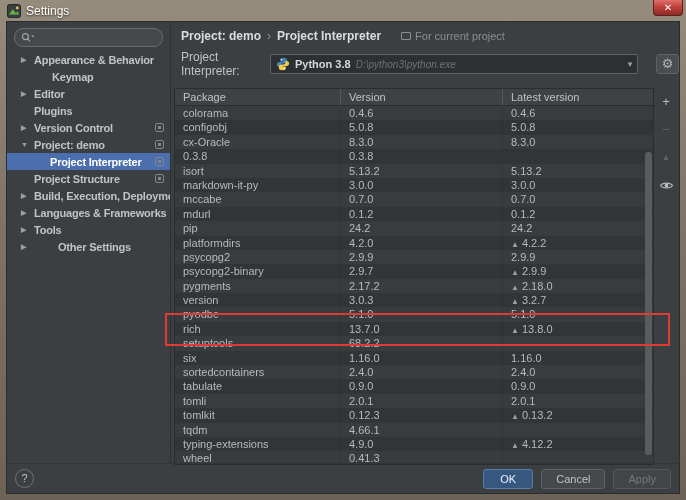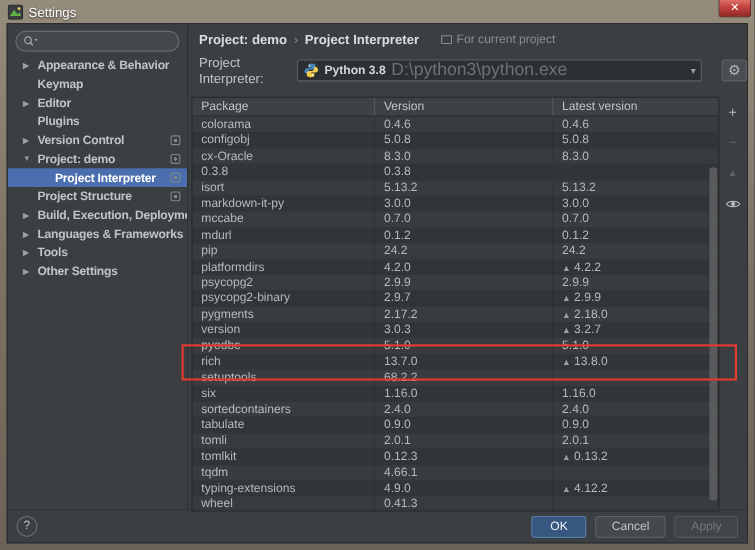--- a/index.html
+++ b/index.html
@@ -41,21 +41,21 @@
   .breadcrumb-row { position:absolute; left:9px; top:7px; display:flex; align-items:center; gap:6px; }
   .crumb { font-size:12px; font-weight:700; color:#dadee2; }
   .crumb-sep { color:#8a8e91; font-size:12px; }
   .context { display:flex; align-items:center; gap:4px; margin-left:14px; color:#8a8e91; font-size:11px; }
   .context-icon { width:10px; height:8px; border:1px solid #8a8e91; border-radius:1px; display:inline-block; }
   .interp-row { position:absolute; left:9px; top:32px; right:0; height:20px; display:flex; align-items:center;gap:12px; }
   .interp-label { font-size:12px; color:#bfc3c6; width:77px; flex:none; }
   .combo { width:392px; height:20px; background:#2d3032; border:1px solid #5e6264; border-radius:2px;
     display:flex; align-items:center; padding:0 5px; cursor:pointer; }
   .combo-name { font-size:11px; font-weight:700; color:#d4d8db; margin-left:5px; }
-  .combo-path { font-size:16px; color:#6e7276; margin-left:5px; flex:1; overflow:hidden; white-space:nowrap; }
+  .combo-path { font-size:10px; color:#6e7276; margin-left:5px; flex:1; overflow:hidden; white-space:nowrap;font-style:italic; }
   .combo-arrow { color:#9da0a3; font-size:9px; }
   .gear-btn { margin-left:6px; width:24px; height:20px; background:#4a4e50; border:1px solid #5e6264;
     border-radius:3px; color:#b0b4b6; font-size:13px; text-align:center; line-height:18px; cursor:pointer; }
   
   .packages { position:absolute; left:2px; top:66px; width:480px; height:377px;
     background:#313335; border:1px solid #2a2d2f; }
   .pkg-header { display:grid; grid-template-columns:166px 162px 152px; height:17px;
     background:#3f4244; border-bottom:1px solid #2a2d2f; }
   .pkg-header .hcell { font-size:11px; color:#bfc3c6; line-height:16px; padding-left:8px;
     border-right:1px solid #55585a; }
@@ -122,21 +122,21 @@
               <path d="M10.2 3.4 h3.2 l-1.6 2 z" fill="#9fa3a6"></path>
             </svg>
         </span>
         <input type="text" value="" placeholder="" style="">
       </div>
       <div class="tree" id="sidebar-items">
           <div class="tree-item" style="padding-left: 14px;">
             <span class="tree-arrow">▶</span>
             <span class="tree-label">Appearance &amp; Behavior</span>
           </div>
-          <div class="tree-item" style="padding-left: 14px;">
+          <div class="tree-item" style="padding-left: 14px; margin-left: 18px;">
             <span class="tree-arrow"></span>
             <span class="tree-label">Keymap</span>
           </div>
           <div class="tree-item" style="padding-left: 14px;">
             <span class="tree-arrow">▶</span>
             <span class="tree-label">Editor</span>
           </div>
           <div class="tree-item" style="padding-left: 14px;">
             <span class="tree-arrow"></span>
             <span class="tree-label">Plugins</span>
@@ -166,21 +166,21 @@
             <span class="tree-label">Build, Execution, Deployment</span>
           </div>
           <div class="tree-item" style="padding-left: 14px;">
             <span class="tree-arrow">▶</span>
             <span class="tree-label">Languages &amp; Frameworks</span>
           </div>
           <div class="tree-item" style="padding-left: 14px;">
             <span class="tree-arrow">▶</span>
             <span class="tree-label">Tools</span>
           </div>
-          <div class="tree-item" style="padding-left: 14px;">
+          <div class="tree-item" style="padding-left: 14px; gap: 24px;">
             <span class="tree-arrow">▶</span>
             <span class="tree-label">Other Settings</span>
           </div>
         </div>
     </div>
 
     <div class="main">
 
       <div class="breadcrumb-row">
         <span class="crumb">Project: demo</span>

